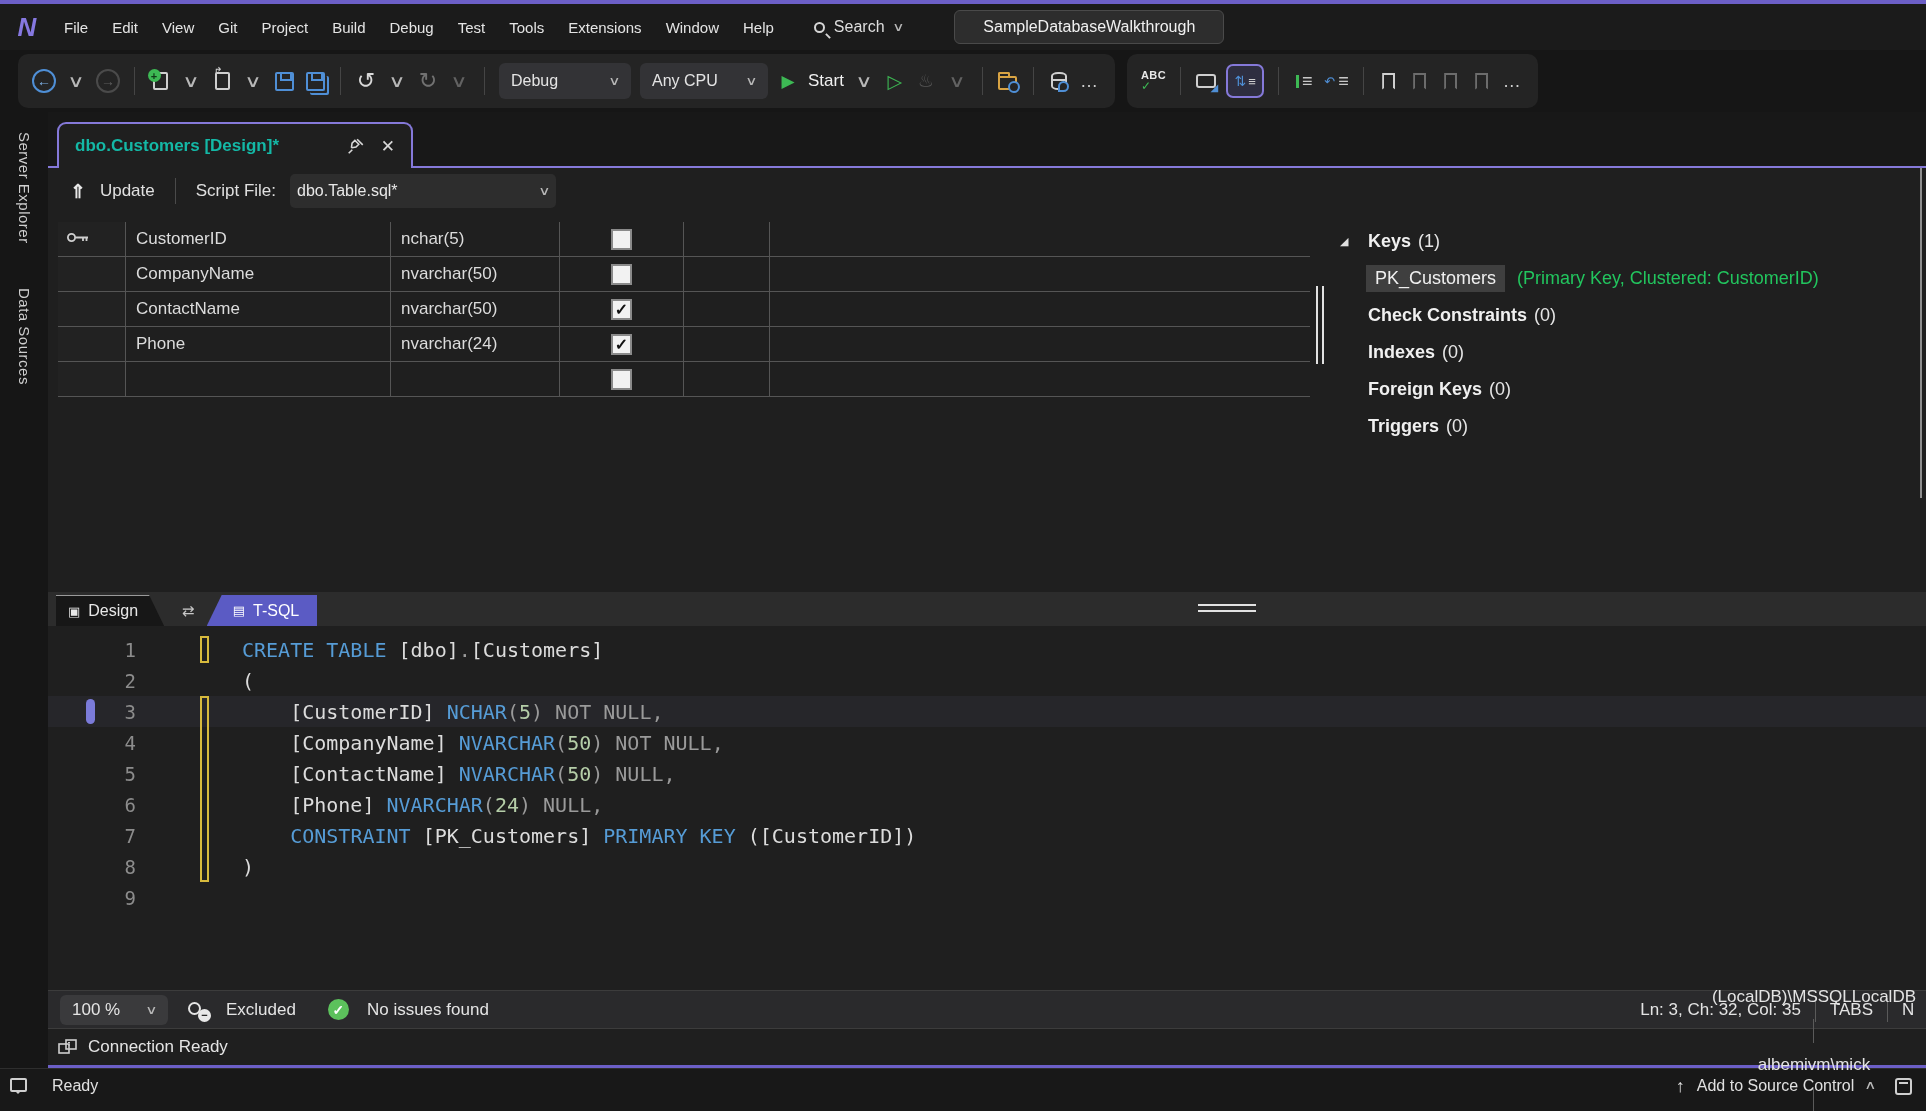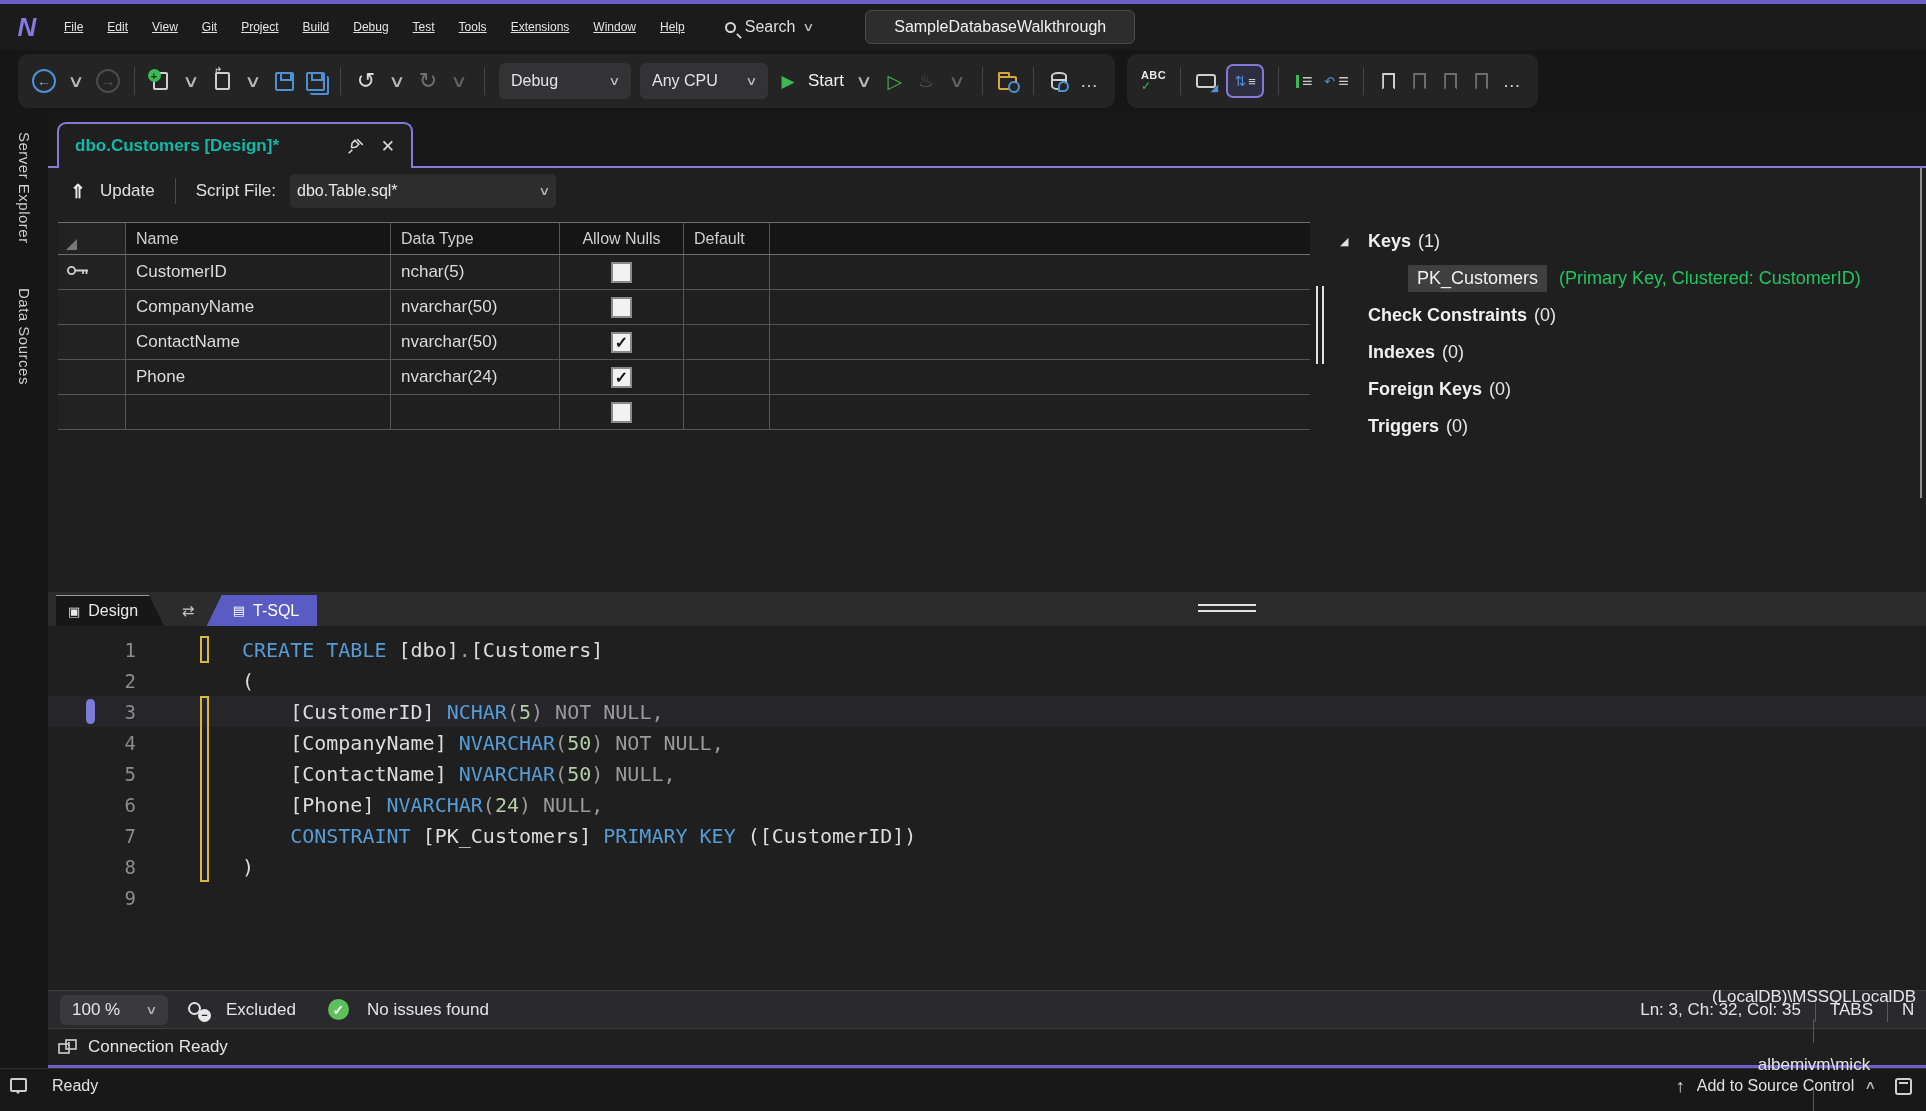--- a/index.html
+++ b/index.html
@@ -5,21 +5,21 @@
   * { margin:0; padding:0; box-sizing:border-box; }
   html,body { width:1926px; height:1111px; overflow:hidden; background:#161616;
     font-family:"Liberation Sans",sans-serif; color:#dcdcdc; }
   .topline { height:4px; background:#6c5fc7; }
 
   
   .titlebar { height:46px; background:#1b1b1b; display:flex; align-items:center; padding:0 10px; }
   .vslogo { width:34px; height:34px; display:flex; align-items:center; justify-content:center;
     font-weight:bold; font-style:italic; font-size:26px; color:#8678e0; margin-right:8px; }
   .menu { display:flex; align-items:center; }
-  .menu-item { padding:0 12px; font-size:12px; color:#e4e4e4; cursor:default;text-decoration:underline; }
+  .menu-item { padding:0 12px; font-size:15px; color:#e4e4e4; cursor:default; }
   .search-group { display:flex; align-items:center; gap:9px; margin-left:28px; color:#dedede; font-size:16px; }
   .lens { width:11px; height:11px; border:2px solid #d6d6d6; border-radius:50%; position:relative; }
   .lens::after { content:""; position:absolute; width:6px; height:2px; background:#d6d6d6;
     transform:rotate(45deg); left:9px; top:11px; }
   .chev { color:#b8b8b8; font-size:12px; transform:scaleX(1.4); display:inline-block; }
   .sol-box { margin-left:52px; background:#2d2d2d; border:1px solid #4a4a4a; border-radius:6px;
     padding:7px 28px; font-size:16px; color:#f0f0f0; }
 
   
   .toolbar-row { height:62px; background:#161616; display:flex; align-items:center; padding:0 18px; gap:12px; }
@@ -107,21 +107,21 @@
     align-items:center; justify-content:center; color:#111; font-size:16px; font-weight:bold; }
   .vsplit { position:absolute; left:1268px; top:72px; height:78px; width:8px;
     border-left:2px solid #e2e2e2; border-right:2px solid #e2e2e2; }
   .right-scroll { position:absolute; right:4px; top:-46px; width:2px; height:330px; background:#8e8e8e; }
 
   .props { position:absolute; left:1292px; top:12px; font-size:18px; color:#f0f0f0; }
   .p-row { height:30px; display:flex; align-items:center; margin-bottom:7px; }
   .p-arrow { width:28px; color:#e0e0e0; font-size:11px; }
   .p-bold { font-weight:bold; }
   .p-count { margin-left:7px; font-weight:normal; color:#e6e6e6; }
-  .pk-row { margin-left:68px; }
+  .pk-row { margin-left:26px; }
   .pk-name { background:#3f3f3f; padding:3px 9px; }
   .pk-detail { margin-left:12px; color:#22c55e; }
   .sec { margin-left:28px; }
 
   .panetabs { height:34px; background:#2c2c2c; display:flex; align-items:flex-end; position:relative; }
   .ptab { height:31px; display:flex; align-items:center; font-size:16px; gap:8px; }
   .ptab.design { background:#171717; border-top:1px solid #9a9a9a; padding:0 26px 0 12px; margin-left:8px;
     clip-path:polygon(0 0,calc(100% - 15px) 0,100% 100%,0 100%); color:#e8e8e8; }
   .ptab.mid { padding:0 18px; color:#c8c8c8; font-size:15px; }
   .ptab.tsql { background:#5b5bc4; color:#ffffff; padding:0 18px 0 26px; margin-left:-6px;
@@ -323,30 +323,20 @@
       <span class="ub-sep"></span>
       <span class="ub-label">Script File:</span>
       <div class="script-dd">
         <span>dbo.Table.sql*</span>
           <span class="chev">∨</span>
       </div>
     </div>
 
     <div class="designer">
       <div class="grid">
-        <div class="g-head" id="grid-head">
-            <div class="gc rowhdr">
-              <span class="corner"></span>
-            </div>
-            <div class="gc c-name">Name</div>
-            <div class="gc c-type">Data Type</div>
-            <div class="gc c-nulls">Allow Nulls</div>
-            <div class="gc c-def">Default</div>
-            <div class="gc filler"></div>
-          </div>
         <div id="grid-body">
             <div class="g-row">
               <div class="gc rowhdr">
                 <span><svg width="24" height="13" viewBox="0 0 24 13" fill="none" stroke="#cfcfcf" stroke-width="1.8">
                     <circle cx="5.5" cy="6.5" r="3.6"></circle>
                     <path d="M9.3 6.5 H22 M17 6.5 v3.4 M20.5 6.5 v3.4"></path>
                   </svg></span>
               </div>
               <div class="gc c-name">CustomerID</div>
               <div class="gc c-type">nchar(5)</div>

